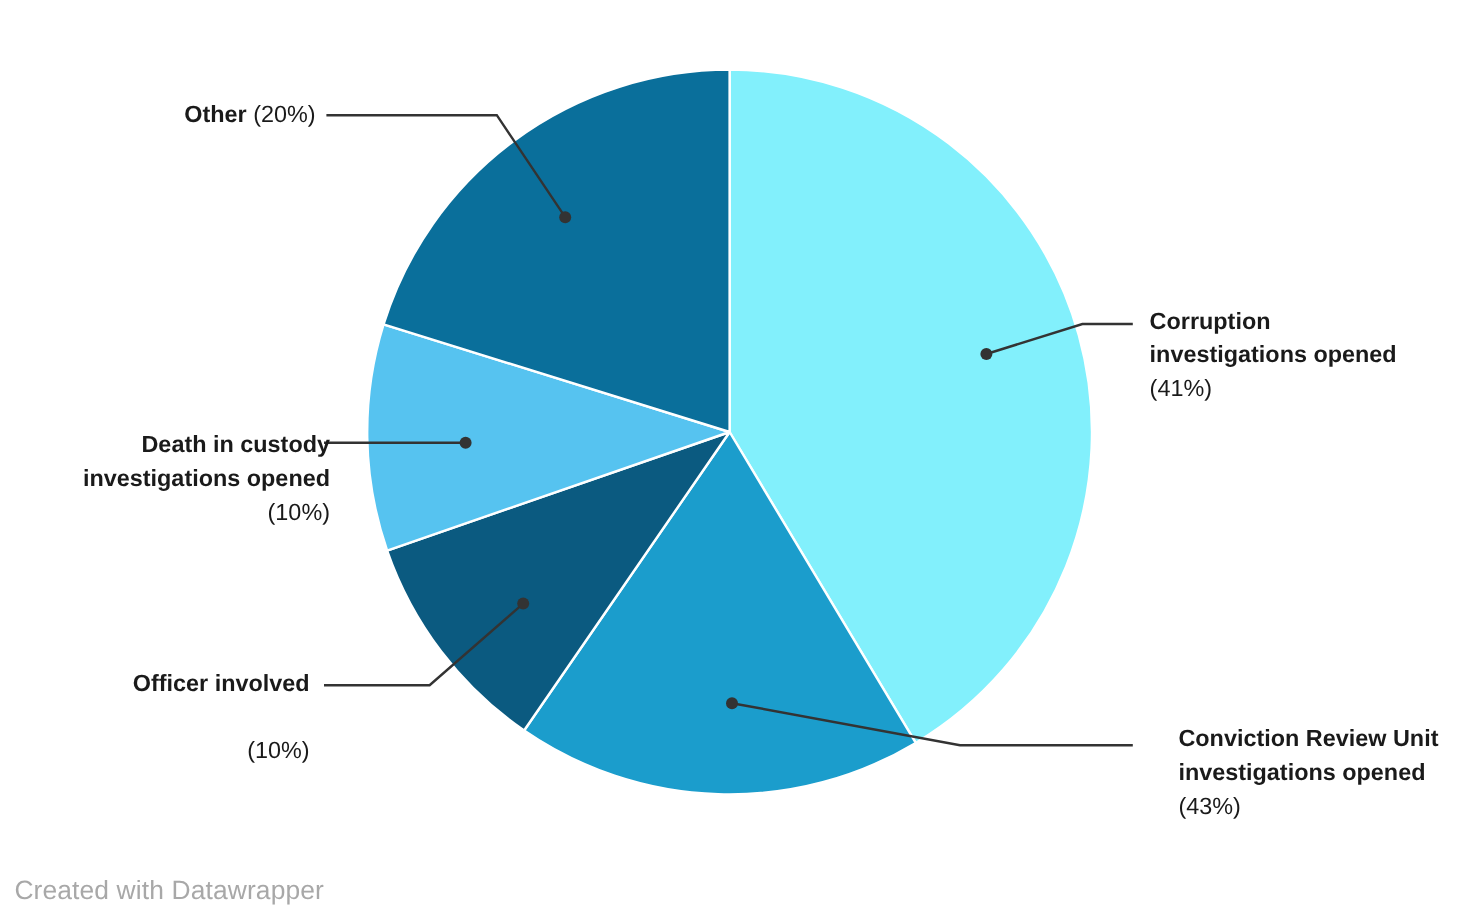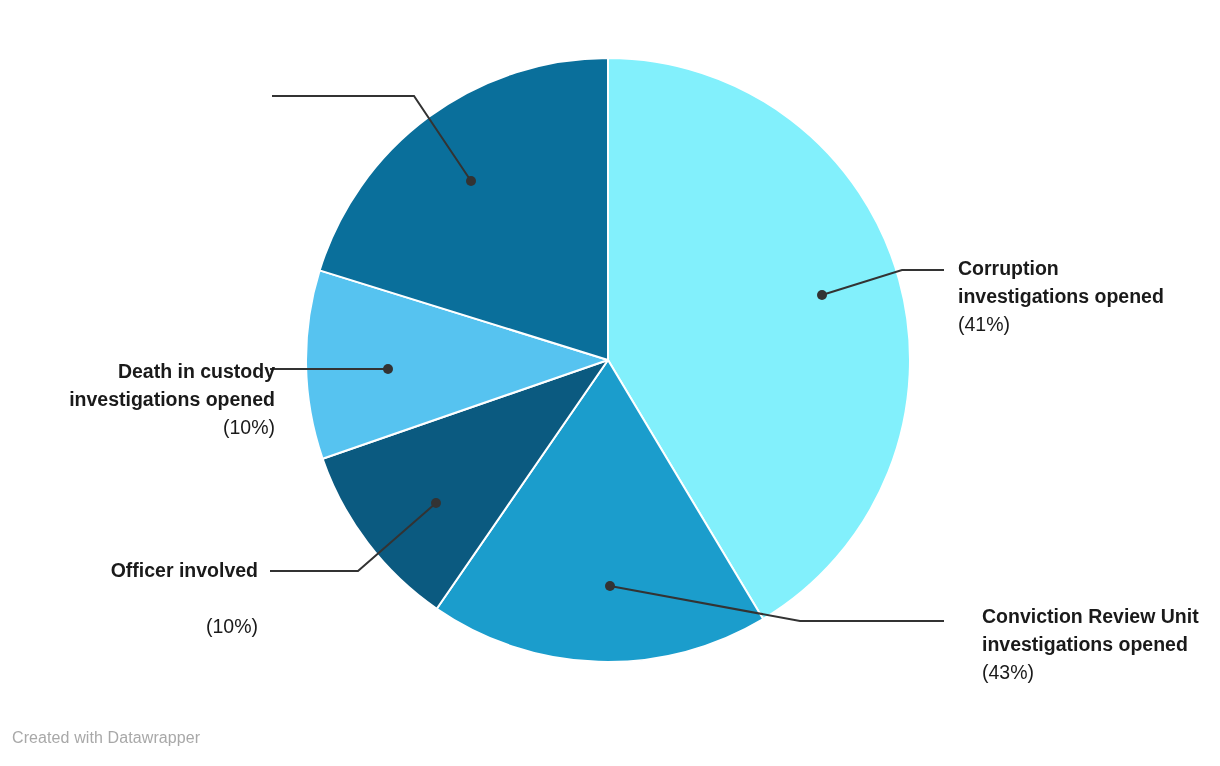--- a/index.html
+++ b/index.html
@@ -72,21 +72,21 @@
   }
   #label-other {
     left: 10px;
     top: 82px;
     width: 253px;
   }
   .footer-credit {
     position: absolute;
     left: 12px;
     top: 729px;
-    font-size: 16px;
+    font-size: 22px;
     color: #a8a8a8;
     letter-spacing: 0.1px;
   }
 </style>
 </head>
 <body>
 
 <div id="chart-root">
 
   <svg class="pie-svg" viewBox="0 0 1220 766">
@@ -128,16 +128,20 @@
     <br>
     <span class="lbl-pct">(10%)</span>
   </div>
 
   <div class="slice-label label-left" id="label-death">
     <span class="lbl-name">Death in custody</span><br>
     <span class="lbl-name">investigations opened</span><br>
     <span class="lbl-pct">(10%)</span>
   </div>
 
+  <div class="slice-label label-left" id="label-other">
+    <span class="lbl-name">Other</span>
+    <span class="lbl-pct">(20%)</span>
+  </div>
 
   <div class="footer-credit">Created with Datawrapper</div>
 
 </div>
 
 </body></html>

